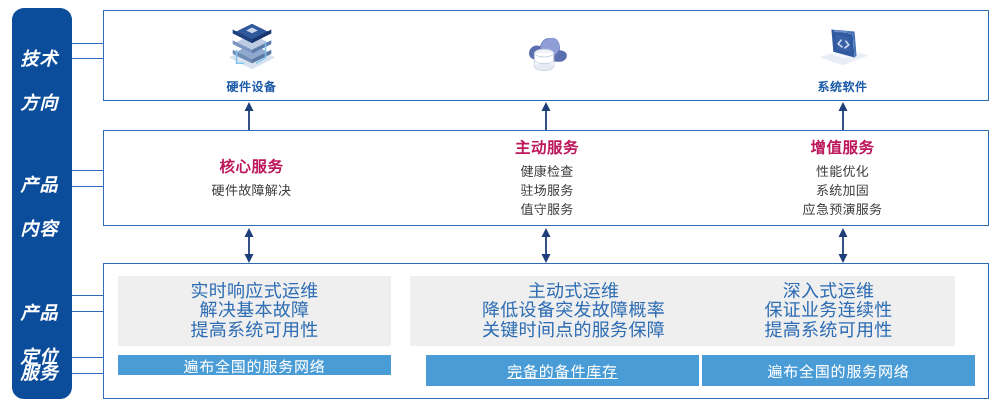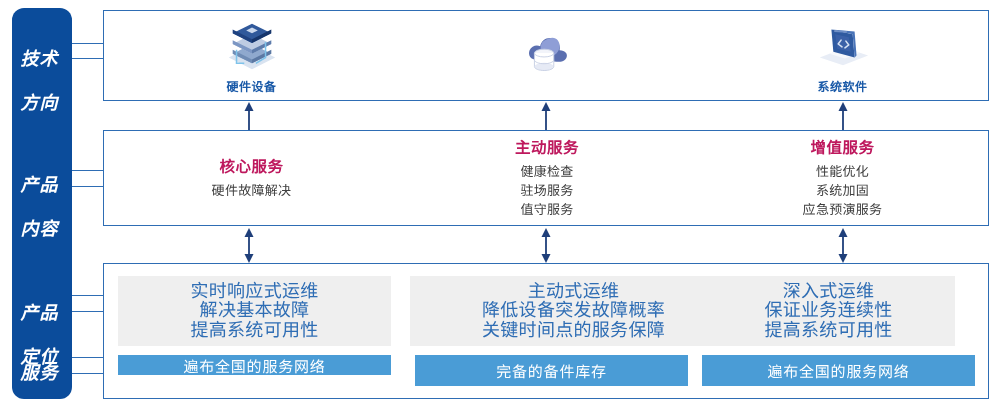--- a/index.html
+++ b/index.html
@@ -230,17 +230,17 @@
       <div class="pos-item">降低设备突发故障概率</div>
       <div class="pos-item">关键时间点的服务保障</div>
     </div>
     <div class="pos-card" style="left:598px;top:12px;width:253px;height:70px;">
       <div class="pos-item">深入式运维</div>
       <div class="pos-item">保证业务连续性</div>
       <div class="pos-item">提高系统可用性</div>
     </div>
 
     <div class="adv-bar" style="left:14px;top:91px;width:273px;height:20px;">遍布全国的服务网络</div>
-    <div class="adv-bar" style="left:311px;top:91px;width:273px;height:31px;">完备的备件库存</div>
+    <div class="adv-bar" style="left:322px;top:91px;width:273px;height:31px;text-decoration:underline;">完备的备件库存</div>
     <div class="adv-bar" style="left:598px;top:91px;width:273px;height:31px;">遍布全国的服务网络</div>
   </div>
 
 </div>
 
 </body></html>

